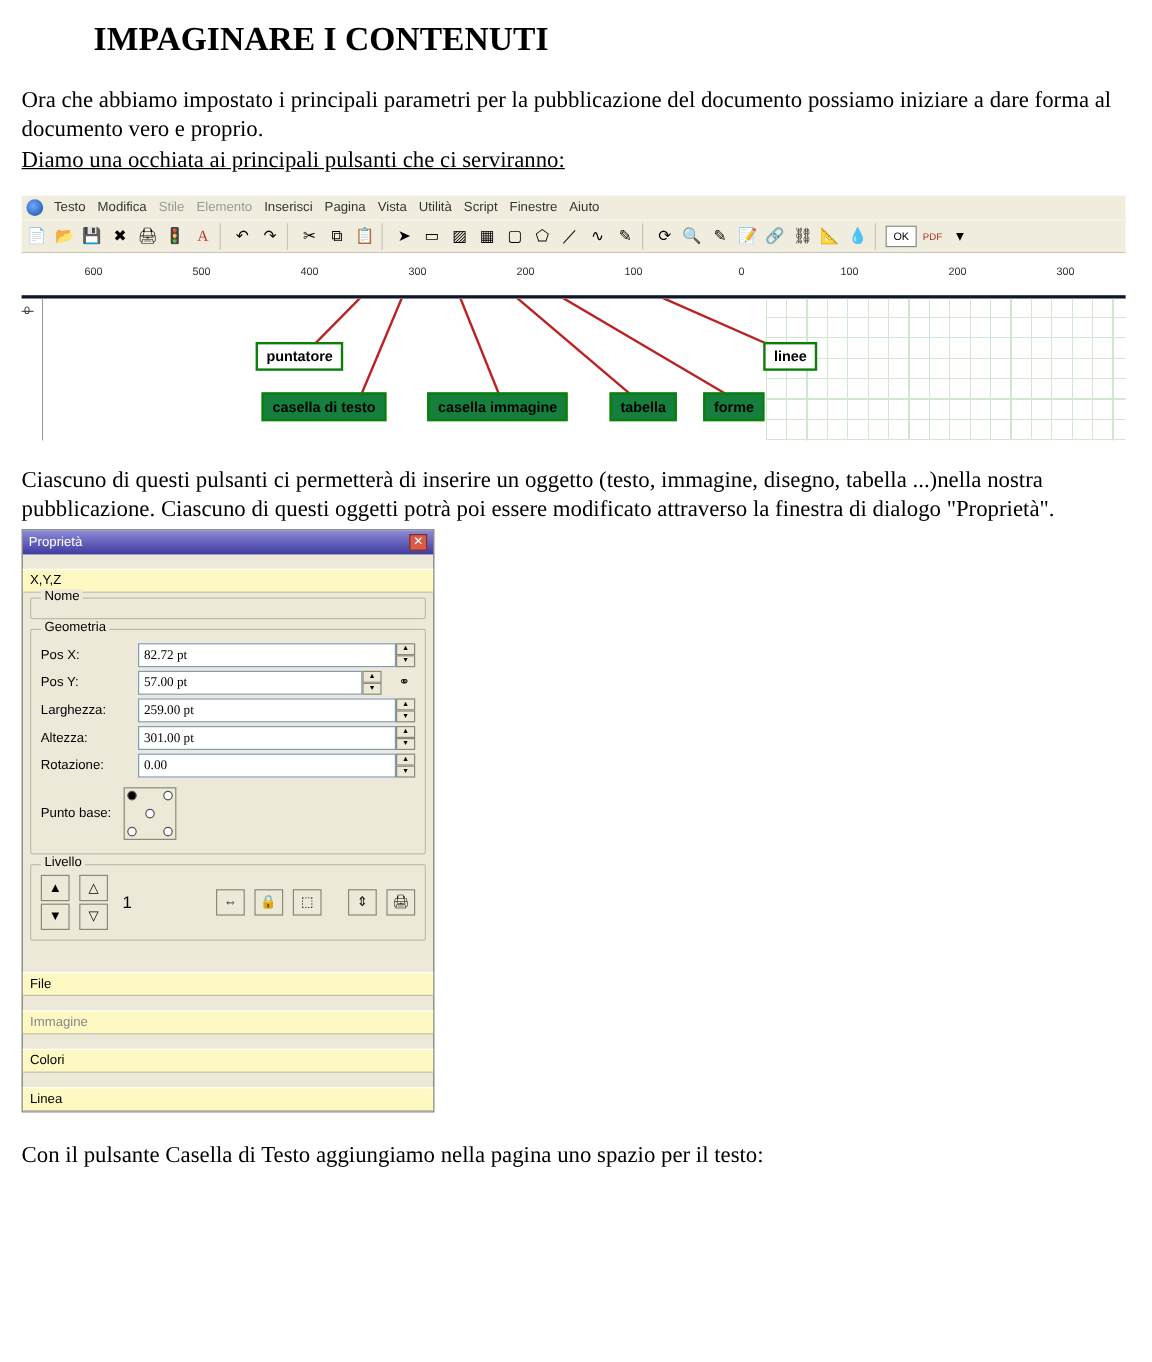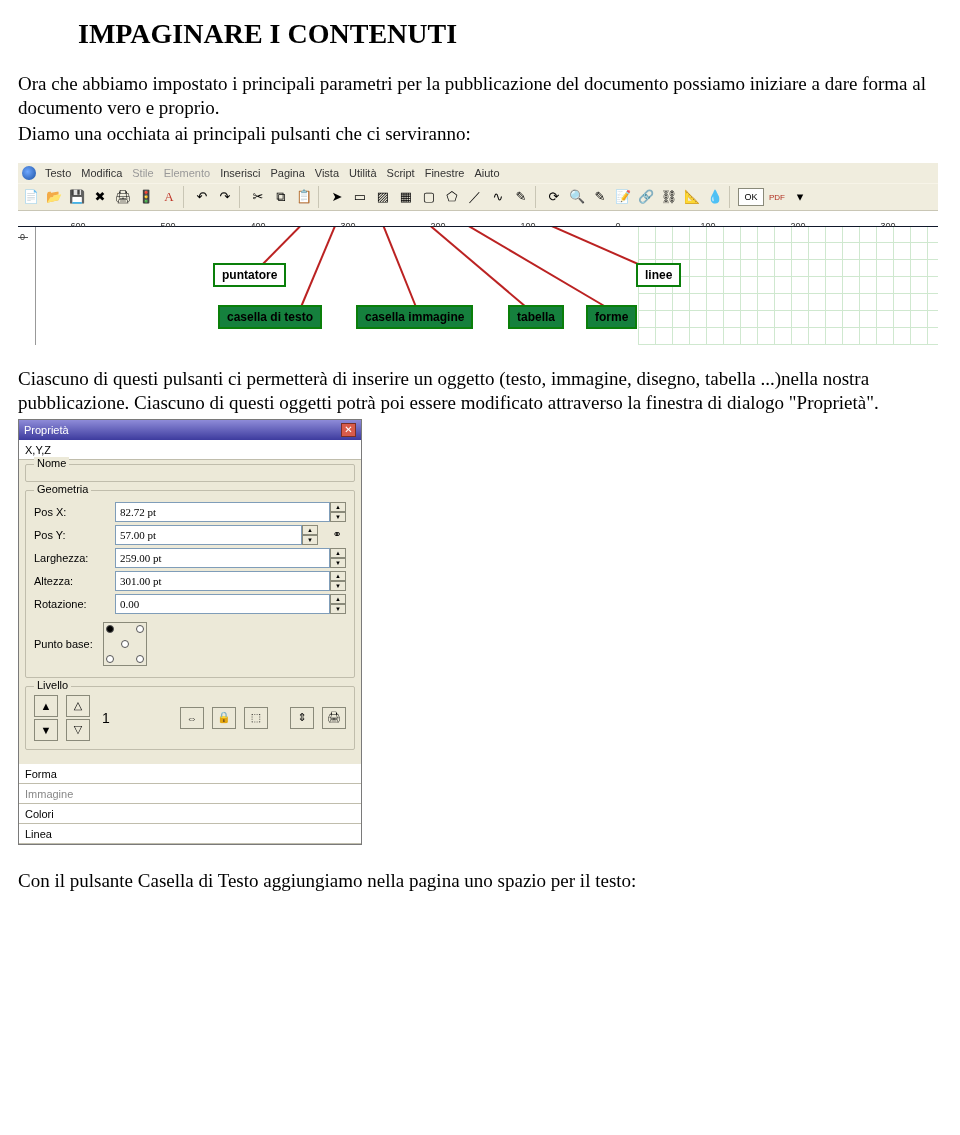--- a/index.html
+++ b/index.html
@@ -1,52 +1,52 @@
 <!DOCTYPE html>
 <html><head>
 <meta charset="utf-8">
 <style>
   * { box-sizing: border-box; margin: 0; padding: 0; }
   body { font-family: "Times New Roman", serif; font-size: 19px; color: #000; background: #fff; padding: 10px 18px; width: 960px; }
   h1 { font-size: 28px; font-weight: bold; margin: 8px 0 22px 60px; }
   p { margin: 0 0 2px 0; line-height: 1.25; }
-  .intro2 { margin-bottom: 18px; }
+  .intro2 { margin-bottom: 18px; text-decoration: underline; }
 
   
   .shot1 { width: 920px; border: none; margin-top: 3px; }
   .menubar { background: #f0edde; display: flex; align-items: center; height: 20px; font-family: Tahoma, Arial, sans-serif; font-size: 11px; color: #333; }
   .menubar .appicon { width: 14px; height: 14px; margin: 0 4px; background: radial-gradient(circle at 40% 40%, #6fa8ff, #1a4fa0); border-radius: 50%; }
   .menubar span { padding: 0 5px; }
   .menubar .disabled { color: #999; }
   .toolbar { background: #f0edde; border-top: 1px solid #f7f4e8; border-bottom: 1px solid #c9c6b5; height: 28px; display: flex; align-items: center; padding: 0 3px; gap: 3px; }
   .tb { width: 20px; height: 20px; border: 1px solid transparent; border-radius: 2px; display:flex; align-items:center; justify-content:center; font-size: 13px; }
   .sep { width: 5px; height: 22px; border-left: 1px solid #c9c6b5; margin: 0 1px; }
   .okbtn { width: 26px; height: 18px; background:#fff; border:1px solid #8a8a7a; font: 9px Arial; display:flex;align-items:center;justify-content:center; }
 
-  .rulerwrap { background:#fff; height:16px; position:relative; border-bottom:1px solid #0f172a; font-family: Arial, sans-serif; font-size:9px; color:#333; }
+  .rulerwrap { background:#fff; height:38px; position:relative; border-bottom:3px solid #0f172a; font-family: Arial, sans-serif; font-size:9px; color:#333; }
   .rulerwrap .ticklbl { position:absolute; top:10px; transform:translateX(-50%); }
 
   .canvas { position:relative; height:118px; background:#fff; }
   .vruler { position:absolute; left:0; top:0; width:18px; height:100%; background:#fff; border-right:1px solid #999; }
   .vruler .t { position:absolute; left:0; width:10px; height:1px; background:#555; }
   .vruler .l { position:absolute; left:2px; font:9px Arial; color:#333; transform:translateY(-50%); }
   .paper { position:absolute; left:18px; right:0; top:0; bottom:0; background:#fff; }
   .gridzone { position:absolute; right:0; top:0; bottom:0; width:300px; background: repeating-linear-gradient(0deg,#cfe8cf 0 1px, transparent 1px 17px), repeating-linear-gradient(90deg,#cfe8cf 0 1px, transparent 1px 17px); }
 
   .callout { position:absolute; background:#fff; border:2px solid #0a7f0a; font: bold 12px Arial; padding:3px 7px; white-space:nowrap; }
   .callout.fill { background:#15803d; }
   svg.arrows { position:absolute; left:18px; top:0; width:900px; height:118px; pointer-events:none; }
 
   .midtext { margin-top: 22px; margin-bottom: 2px; }
 
   
   .propdlg { width: 344px; background:#ece9d8; border:1px solid #7a7a7a; font-family: Tahoma, Arial, sans-serif; font-size:11px; color:#000; margin-top: 4px; }
   .propdlg .titlebar { height:20px; background: linear-gradient(#8e8bd8,#3d3b9e); color:#fff; display:flex; align-items:center; padding:0 5px; justify-content:space-between; font-size:11px; }
   .propdlg .titlebar .x { width:15px; height:14px; background:#d85b4a; border:1px solid #7a2f25; color:#fff; display:flex; align-items:center; justify-content:center; font-size:10px; line-height:1; }
-  .section-head { background:#ffffff; border-top:1px solid #fff; border-bottom:1px solid #c0bdac; padding:3px 6px; }
+  .section-head { background:#fef9c3; border-top:1px solid #fff; border-bottom:1px solid #c0bdac; padding:3px 6px;margin-top:12px; }
   .section-head.disabled { color:#888; }
   .body { padding: 4px 6px 6px 6px; }
   .groupbox { border:1px solid #c0bdac; border-radius:2px; padding:8px 8px 8px 8px; margin-bottom:8px; position:relative; }
   .groupbox > .legend { position:absolute; top:-8px; left:8px; background:#ece9d8; padding:0 3px; }
   .txt { width:100%; height:20px; background:#fff; border:1px solid #7f9db9; padding:0 4px; font:11px Tahoma; }
   .row { display:flex; align-items:center; gap:6px; margin:3px 0; }
   .row .lbl { width:75px; }
   .spin { flex:1; display:flex; }
   .spin input { flex:1; height:20px; border:1px solid #7f9db9; background:#fff; padding:0 4px; font:11px Tahoma; }
   .spin .btns { width:16px; display:flex; flex-direction:column; }
@@ -261,19 +261,19 @@
         <div class="sqbtn">🔒</div>
         <div class="sqbtn">⬚</div>
         <div style="width:6px"></div>
         <div class="lvlcol">
           <div class="sqbtn">⇕</div>
         </div>
         <div class="sqbtn">🖨</div>
       </div>
     </div>
   </div>
-  <div class="section-head">Forma</div>
+  <div class="section-head">File</div>
   <div class="section-head disabled">Immagine</div>
   <div class="section-head">Colori</div>
   <div class="section-head">Linea</div>
 </div>
 
 <p class="bottomtext">Con il pulsante Casella di Testo aggiungiamo nella pagina uno spazio per il testo:</p>
 
 </body></html>

